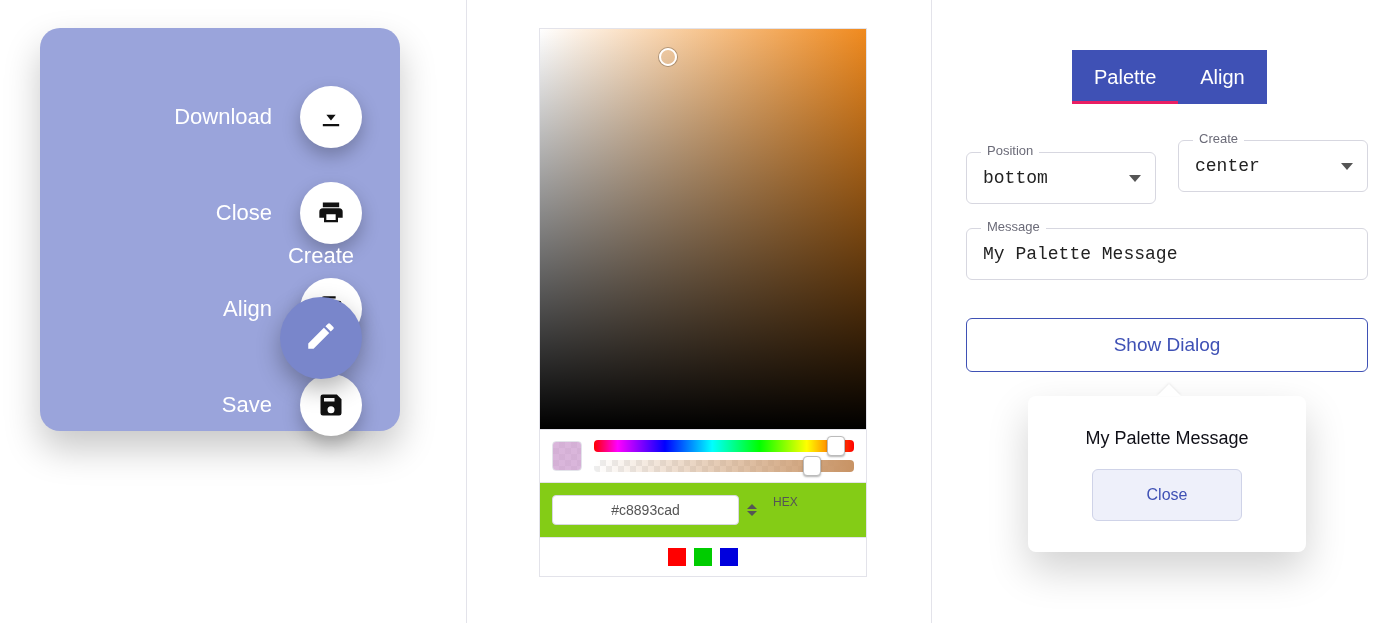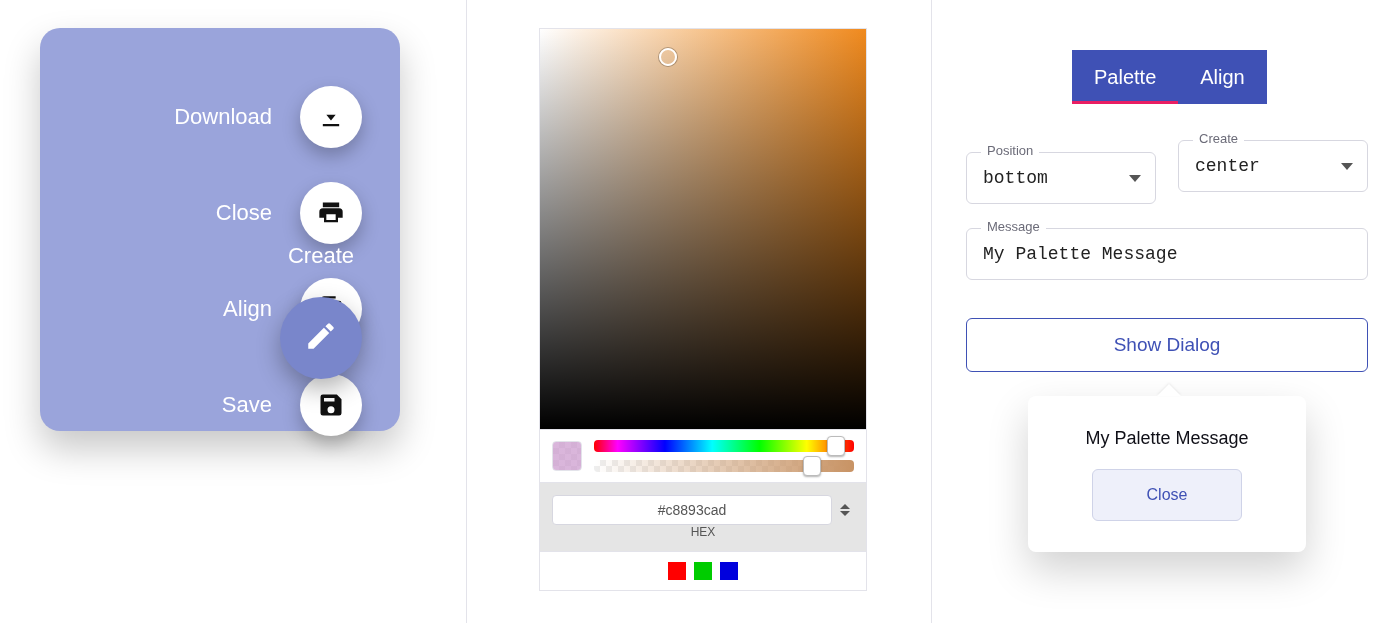--- a/index.html
+++ b/index.html
@@ -101,22 +101,22 @@
       repeating-conic-gradient(#eee 0% 25%, #fff 0% 50%) 0 0/12px 12px;
   }
   .thumb{
     position:absolute;top:-4px;width:18px;height:20px;border-radius:4px;
     background:#fff;border:1px solid #bbb;box-shadow:0 1px 2px rgba(0,0,0,.3);
     transform:translateX(-50%);
   }
   .hue .thumb{left:93%;}
   .alpha .thumb{left:84%;}
   .hex-row{
-    border-top:1px solid var(--panel-border);background:#e5e5e5;
-    padding:12px;display:flex;flex-direction:column;align-items:stretch;gap:0;
+    border-top:1px solid var(--panel-border);background:#84cc16;
+    padding:12px;display:flex;align-items:stretch;gap:12px;
   }
   .hex-inner{display:flex;align-items:center;gap:8px;}
   .hex-input{
     flex:1;height:30px;border:1px solid var(--border);border-radius:4px;
     text-align:center;font-size:14px;color:#555;outline:none;
   }
   .spin{width:14px;display:flex;flex-direction:column;gap:2px;cursor:pointer;}
   .spin span{width:0;height:0;border-left:5px solid transparent;border-right:5px solid transparent;}
   .spin .up{border-bottom:5px solid #555;}
   .spin .down{border-top:5px solid #555;}

